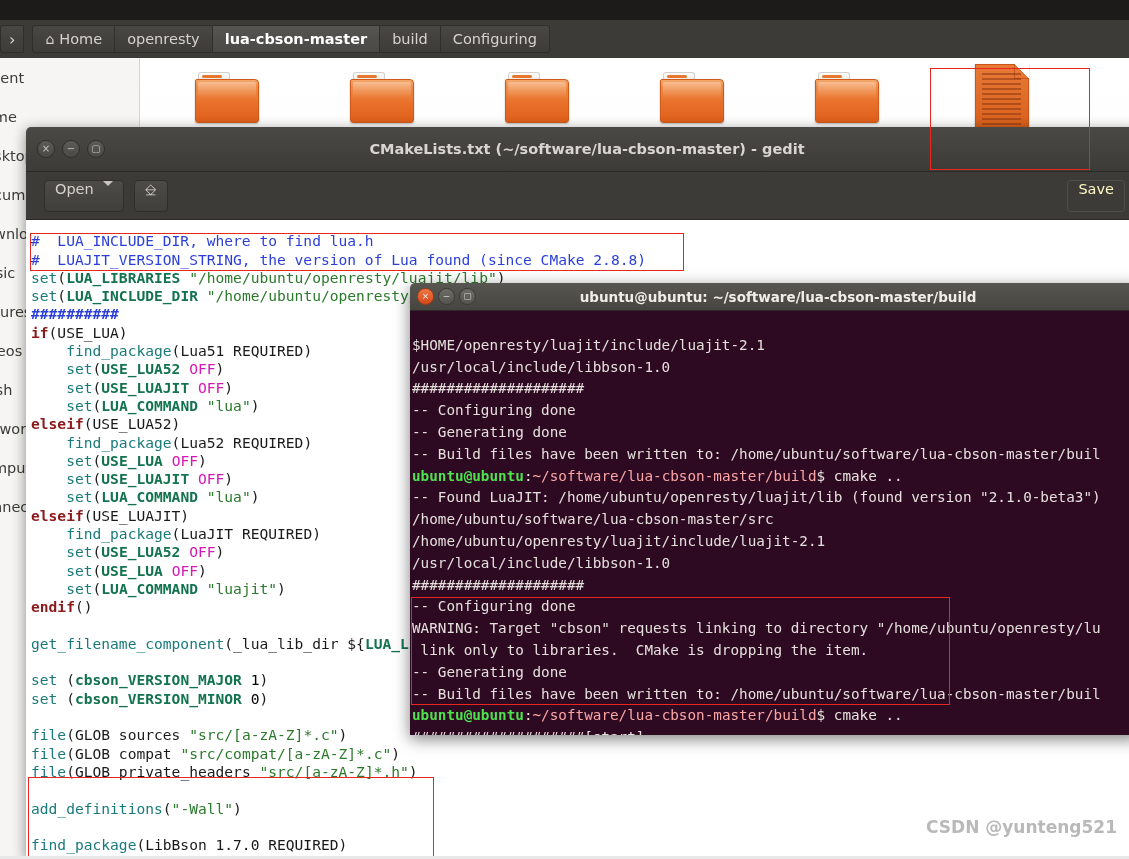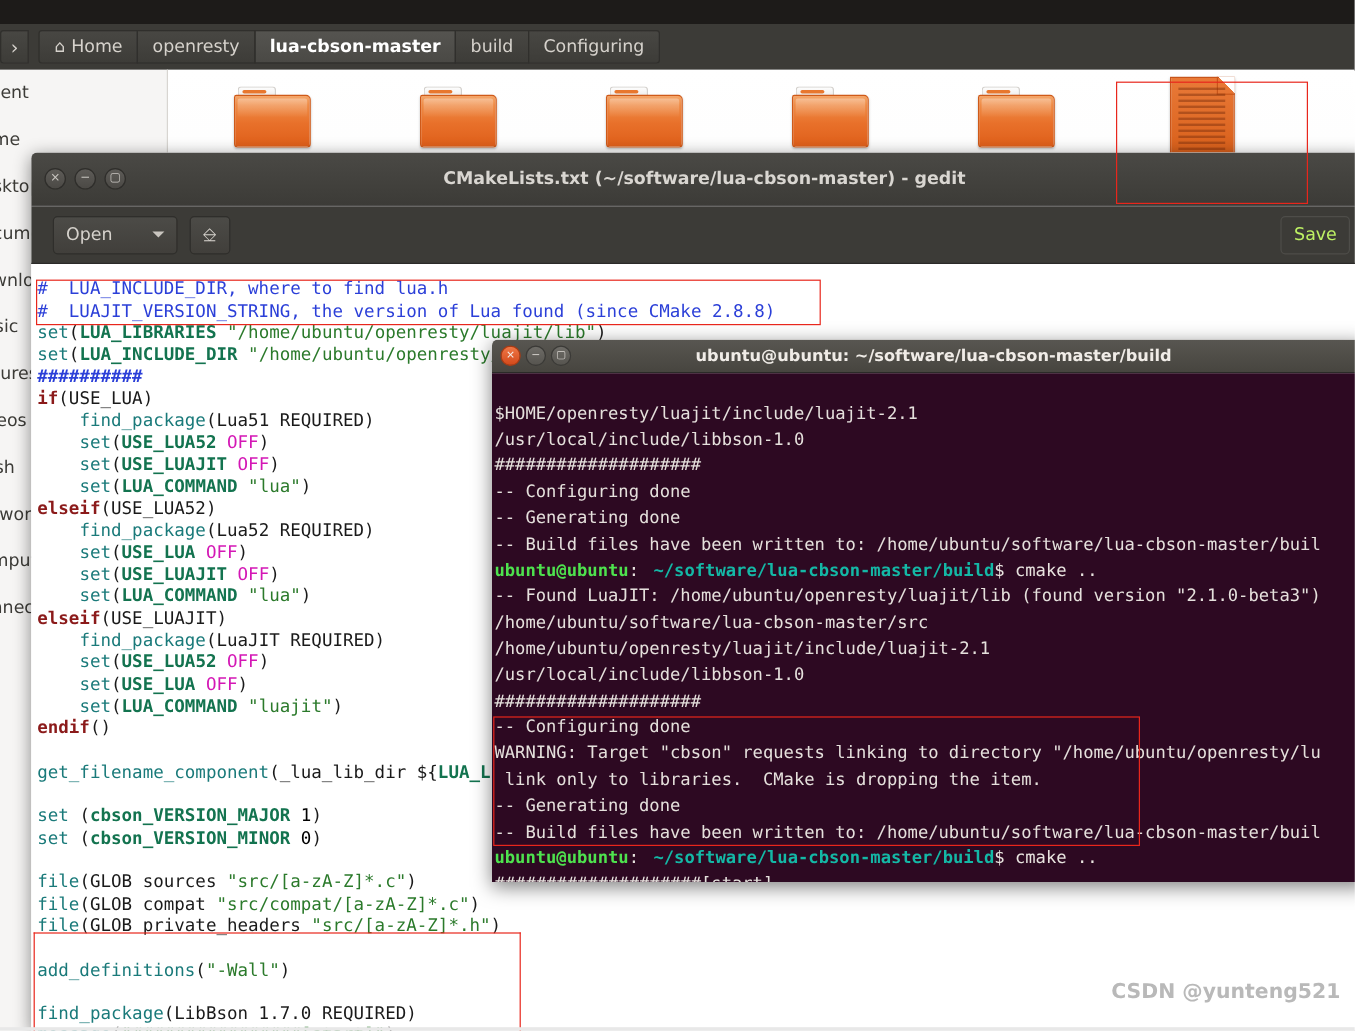--- a/index.html
+++ b/index.html
@@ -57,26 +57,26 @@
   .wbtn{width:16px;height:16px;border-radius:50%;margin-left:7px;position:relative;
       background:linear-gradient(#5e5c58,#4b4945);border:1px solid #2f2e2b;
       display:flex;align-items:center;justify-content:center;color:#c8c5c0;font-size:10px;line-height:1;}
   .wbtn.first{margin-left:11px;}
   #gedit-title{flex:1;text-align:center;color:#d9d6d1;font-size:14.5px;font-weight:bold;
       margin-left:-70px;}
   #gedit-toolbar{height:47px;background:#3c3b37;display:flex;align-items:center;
       border-bottom:1px solid #2b2a28;}
   .tb-btn{height:32px;box-sizing:border-box;border:1px solid #2f2e2b;border-radius:4px;
       background:linear-gradient(#4c4b47,#413f3b);color:#d6d2cc;font-size:14.5px;
-      display:flex;align-items:center;padding:0 10px;gap:24px;}
+      display:flex;padding:0 10px;}
   #open-btn{margin-left:18px;}
   .caret-dn{margin-left:9px;border-left:5px solid transparent;border-right:5px solid transparent;
       border-top:5px solid #c9c5bf;}
   #newtab-btn{margin-left:10px;width:34px;justify-content:center;padding:0;font-size:15px;}
-  #save-btn{margin-left:auto;margin-right:14px;background:none;border:1px solid #4e4d49;color:#bef264;}
+  #save-btn{margin-left:auto;margin-right:14px;background:none;border:1px solid #4e4d49;color:#fef9c3;}
   #gedit-body{position:relative;height:641px;background:#ffffff;overflow:hidden;}
   #gedit-code{position:absolute;left:5px;top:-6px;white-space:pre;
       font-family:"DejaVu Sans Mono","Liberation Mono",monospace;font-size:14.6px;line-height:18.3px;
       color:#000000;}
   #gedit-code .ln{display:block;height:18.3px;}
   .c-cmt{color:#2b3fd8;}
   .c-fn{color:#1a7a7a;}
   .c-kw{color:#8b1a1a;font-weight:bold;}
   .c-var{color:#13734f;font-weight:bold;}
   .c-str{color:#2b7a2b;}
@@ -95,21 +95,21 @@
       color:#f2eeea;}
   .tbtn.first{margin-left:7px;background:linear-gradient(#f07746,#d2491b);border:1px solid #a93b14;}
   .tbtn.min{background:linear-gradient(#6e6c67,#56544f);border:1px solid #3b3a37;color:#d8d5d0;}
   .tbtn.max{background:linear-gradient(#6e6c67,#56544f);border:1px solid #3b3a37;color:#d8d5d0;}
   #term-title{flex:1;text-align:center;color:#f0ece7;font-size:13.5px;font-weight:bold;margin-left:-60px;}
   #term-body{height:425px;background:#2d0922;overflow:hidden;position:relative;padding:2px 0 0 2px;}
   #term-text{white-space:pre;font-family:"DejaVu Sans Mono","Liberation Mono",monospace;
       font-size:14.3px;line-height:21.8px;color:#e5e0dc;}
   #term-text .ln{display:block;height:21.8px;}
   .t-user{color:#4ee24e;font-weight:bold;}
-  .t-path{color:#14b8a6;font-weight:bold;margin-left:12px;}
+  .t-path{color:#fca5a5;font-weight:normal;}
   .t-white{color:#e8e3df;}
 
   
   .annot{position:absolute;border:1.4px solid #e8261c;pointer-events:none;}
 
   #watermark{position:absolute;right:12px;bottom:22px;color:#b9b9b9;font-size:17px;font-weight:bold;}
   #bottomline{position:absolute;left:0;bottom:0;width:1129px;height:3px;background:#e8e8e8;}
 </style>
 </head>
 <body>

